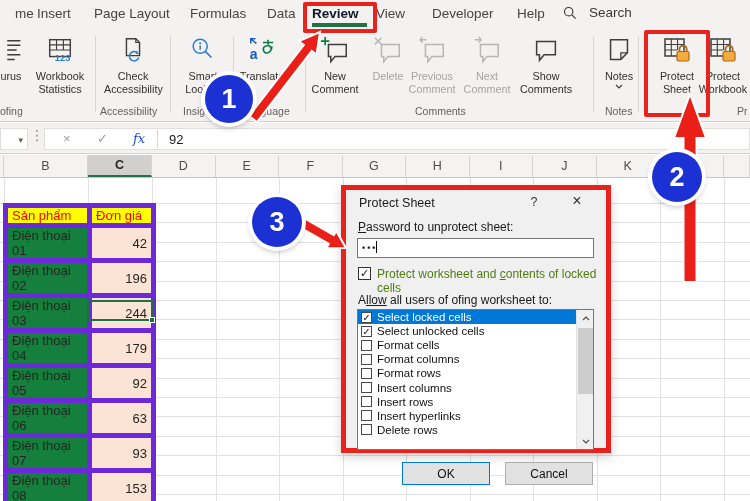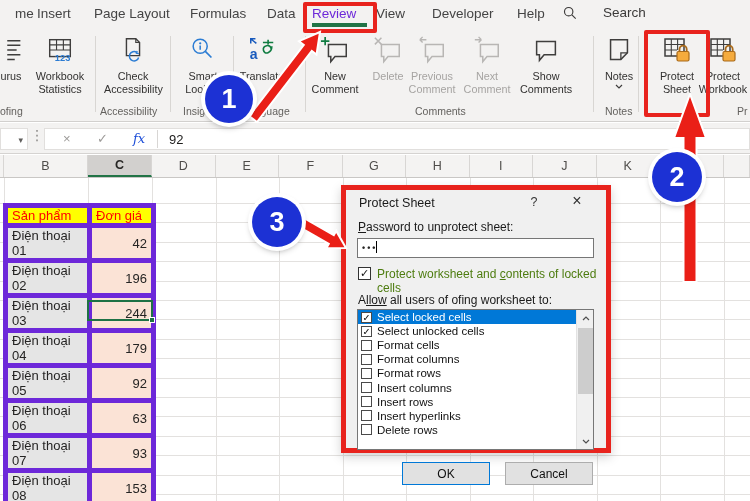--- a/index.html
+++ b/index.html
@@ -4,23 +4,23 @@
 <style>
   * { box-sizing: border-box; margin: 0; padding: 0; }
   html,body { background:#fff; }
   #root {
     position: relative; width: 750px; height: 501px; overflow: hidden;
     font-family: "Liberation Sans", sans-serif; color:#252423; background:#fff;
   }
   
   #ribbon { position:absolute; left:0; top:0; width:750px; height:122px; background:#f3f2f1; border-bottom:1px solid #d2d0ce; z-index:1; }
   .tab { position:absolute; top:6px; font-size:13.5px; color:#444; white-space:nowrap; cursor:default; }
-  .tab.active { color:#6d28d9; font-weight:400; }
+  .tab.active { color:#0f172a; font-weight:700; }
   #tab-underline { position:absolute; left:312px; top:23px; width:55px; height:4px; background:#217346; }
-  #search-zone { position:absolute; left:563px; top:5px; display:flex; align-items:center; gap:14px; }
+  #search-zone { position:absolute; left:563px; top:5px; display:flex; align-items:center; gap:0; }
   #search-zone .stext { font-size:13.5px; color:#3b3a39; margin-left:12px; }
   .rdiv { position:absolute; top:36px; width:1px; height:76px; background:#d8d6d3; }
   .rbtn { position:absolute; top:34px; width:58px; height:70px; text-align:center; }
   .rbtn .ricon { height:32px; display:flex; align-items:center; justify-content:center; }
   .rbtn .rlabel { font-size:10.8px; line-height:13px; color:#323130; margin-top:4px; }
   .rbtn .rlabel span { display:block; white-space:nowrap; }
   .rbtn.disabled .rlabel { color:#a6a4a2; }
   .chev { display:block; margin:1px auto 0; }
   .glabel { position:absolute; top:105px; font-size:10.5px; color:#63615e; white-space:nowrap; }
   
@@ -39,21 +39,21 @@
   .chd.sel { background:#d2d0ce; color:#262524; border-bottom:2px solid #217346; font-weight:600; }
   
   #grid { position:absolute; left:0; top:178px; width:750px; height:323px; background:#fff; z-index:0; }
   .vln { position:absolute; top:0; width:1px; height:323px; background:#e3e1df; }
   .hln { position:absolute; left:0; width:750px; height:1px; background:#e3e1df; }
   
   #ptable { position:absolute; left:3px; top:203px; border-collapse:collapse; z-index:2; font-size:13px; }
   #ptable td, #ptable th { border:5px solid #6d28d9; height:19px; padding:0 4px; font-weight:400; }
   #ptable { border:2px solid #3c3c3c; }
   #ptable th { background:#ffff00; color:#ff0000; text-align:left; }
-  #ptable td.name { width:84px; background:#e5e5e5; text-align:left; }
+  #ptable td.name { width:84px; background:#15803d; text-align:left; }
   #ptable td.num  { width:64px; background:#fbe3d6; text-align:right; }
   #ptable th.hname { width:84px; } #ptable th.hnum { width:64px; }
   #selcell { position:absolute; left:87px; top:300px; width:66px; height:21px; border:2px solid #1e7145; z-index:3; }
   #selcell .handle { position:absolute; right:-4px; bottom:-4px; width:6px; height:6px; background:#1e7145; border:1px solid #fff; }
   
   #dialog { position:absolute; left:341px; top:185px; width:270px; height:268px; border:5px solid #e8231d; background:#f0f0f0; z-index:5; box-shadow:0 4px 10px rgba(0,0,0,.18); font-size:12px; }
   #dlg-title { position:absolute; left:13px; top:6px; font-size:12.5px; color:#1a1a1a; }
   #dlg-help  { position:absolute; left:180px; top:5px; width:16px; text-align:center; color:#333; font-size:12.5px; }
   #dlg-close { position:absolute; left:222px; top:2px; width:18px; text-align:center; color:#333; font-size:16px; }
   #dlg-pwlabel { position:absolute; left:12px; top:30px; color:#1a1a1a; }

